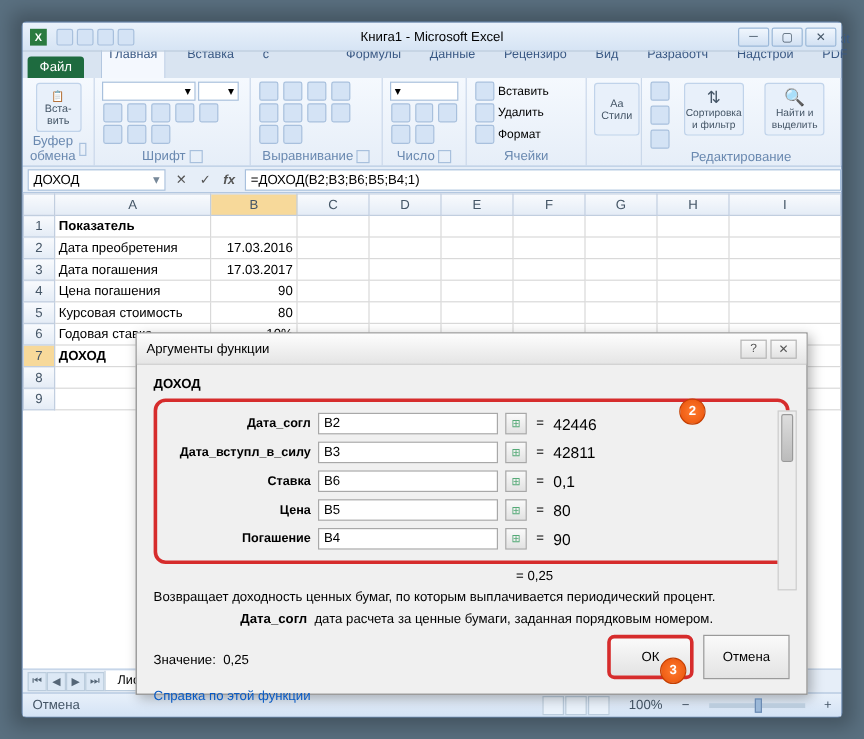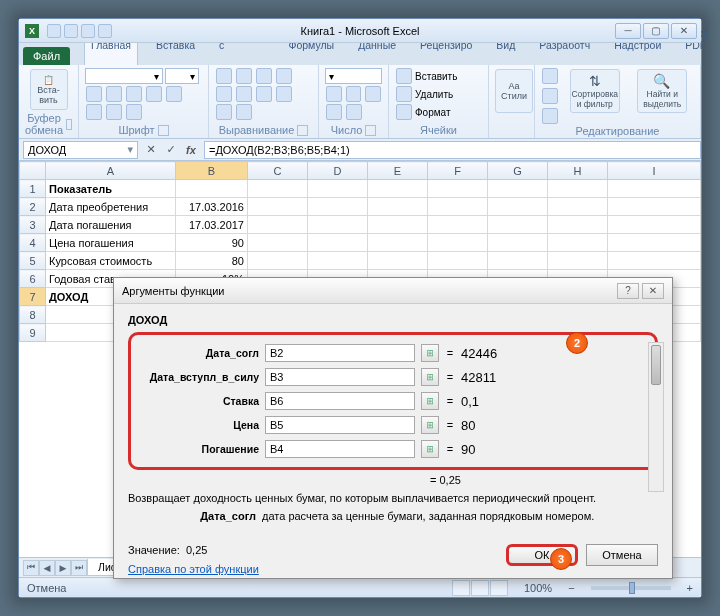--- a/index.html
+++ b/index.html
@@ -53,23 +53,23 @@
 .arg-label{width:120px;text-align:right;font-weight:bold;font-size:10.5px}
 .arg-input{width:150px;height:18px;border:1px solid #a8a8a8;background:#fff;padding:0 4px;display:flex;align-items:center}
 .arg-btn{width:18px;height:18px;border:1px solid #a8a8a8;background:linear-gradient(#fafafa,#e2e2e2);display:flex;align-items:center;justify-content:center;font-size:9px;color:#5a7}
 .arg-eq{width:10px;text-align:center}
 .arg-val{font-size:13px}
 .eq-row{display:flex;padding-left:302px;margin:4px 0}
 .desc{font-size:11px;margin:6px 0}
 .desc-sub{display:flex;margin:4px 0 0 0}
 .desc-sub b{width:128px;text-align:right;margin-right:6px}
 .val-row{margin-top:22px;font-size:11px}
-.link{color:#0a5bc4;text-decoration:underline;cursor:pointer;margin-top:7px;display:inline-block}
+.link{color:#0a5bc4;cursor:pointer;margin-top:18px;display:inline-block}
 .dlg-btns{position:absolute;right:14px;bottom:12px;display:flex;gap:8px}
-.btn{width:72px;height:22px;border:1px solid #9a9a9a;background:linear-gradient(#fafafa,#e3e3e3);display:flex;align-items:center;justify-content:center;cursor:pointer}
+.btn{width:72px;height:37px;border:1px solid #9a9a9a;background:linear-gradient(#fafafa,#e3e3e3);display:flex;align-items:center;justify-content:center;cursor:pointer}
 .btn.ok{border:3px solid #d62c2c;border-radius:6px}
 .scrollv{position:absolute;right:8px;top:38px;width:16px;height:150px;background:#eee;border:1px solid #ccc}
 .scrollv .thumb{position:absolute;top:2px;left:2px;width:10px;height:40px;background:linear-gradient(#ddd,#bbb);border:1px solid #999;border-radius:2px}
 .sheettabs{height:20px;background:#e6eef8;border-top:1px solid #b3c7e0;display:flex;align-items:center;padding-left:4px;gap:0}
 .navbtn{width:16px;height:16px;border:1px solid #bcd;background:#dce8f5;display:flex;align-items:center;justify-content:center;font-size:9px;color:#567}
 .sheettab{padding:2px 10px;background:#fff;border:1px solid #bcd;border-top:none;font-size:10.5px}
 .sheettab.inactive{background:#dce8f5}
 .statusbar{height:20px;background:linear-gradient(#e8f0fa,#d4e3f5);border-top:1px solid #b3c7e0;display:flex;align-items:center;padding:0 8px;justify-content:space-between;font-size:10.5px;color:#456}
 .zoom{display:flex;align-items:center;gap:16px}
 .zoomslider{width:80px;height:4px;background:#bcd;position:relative}

